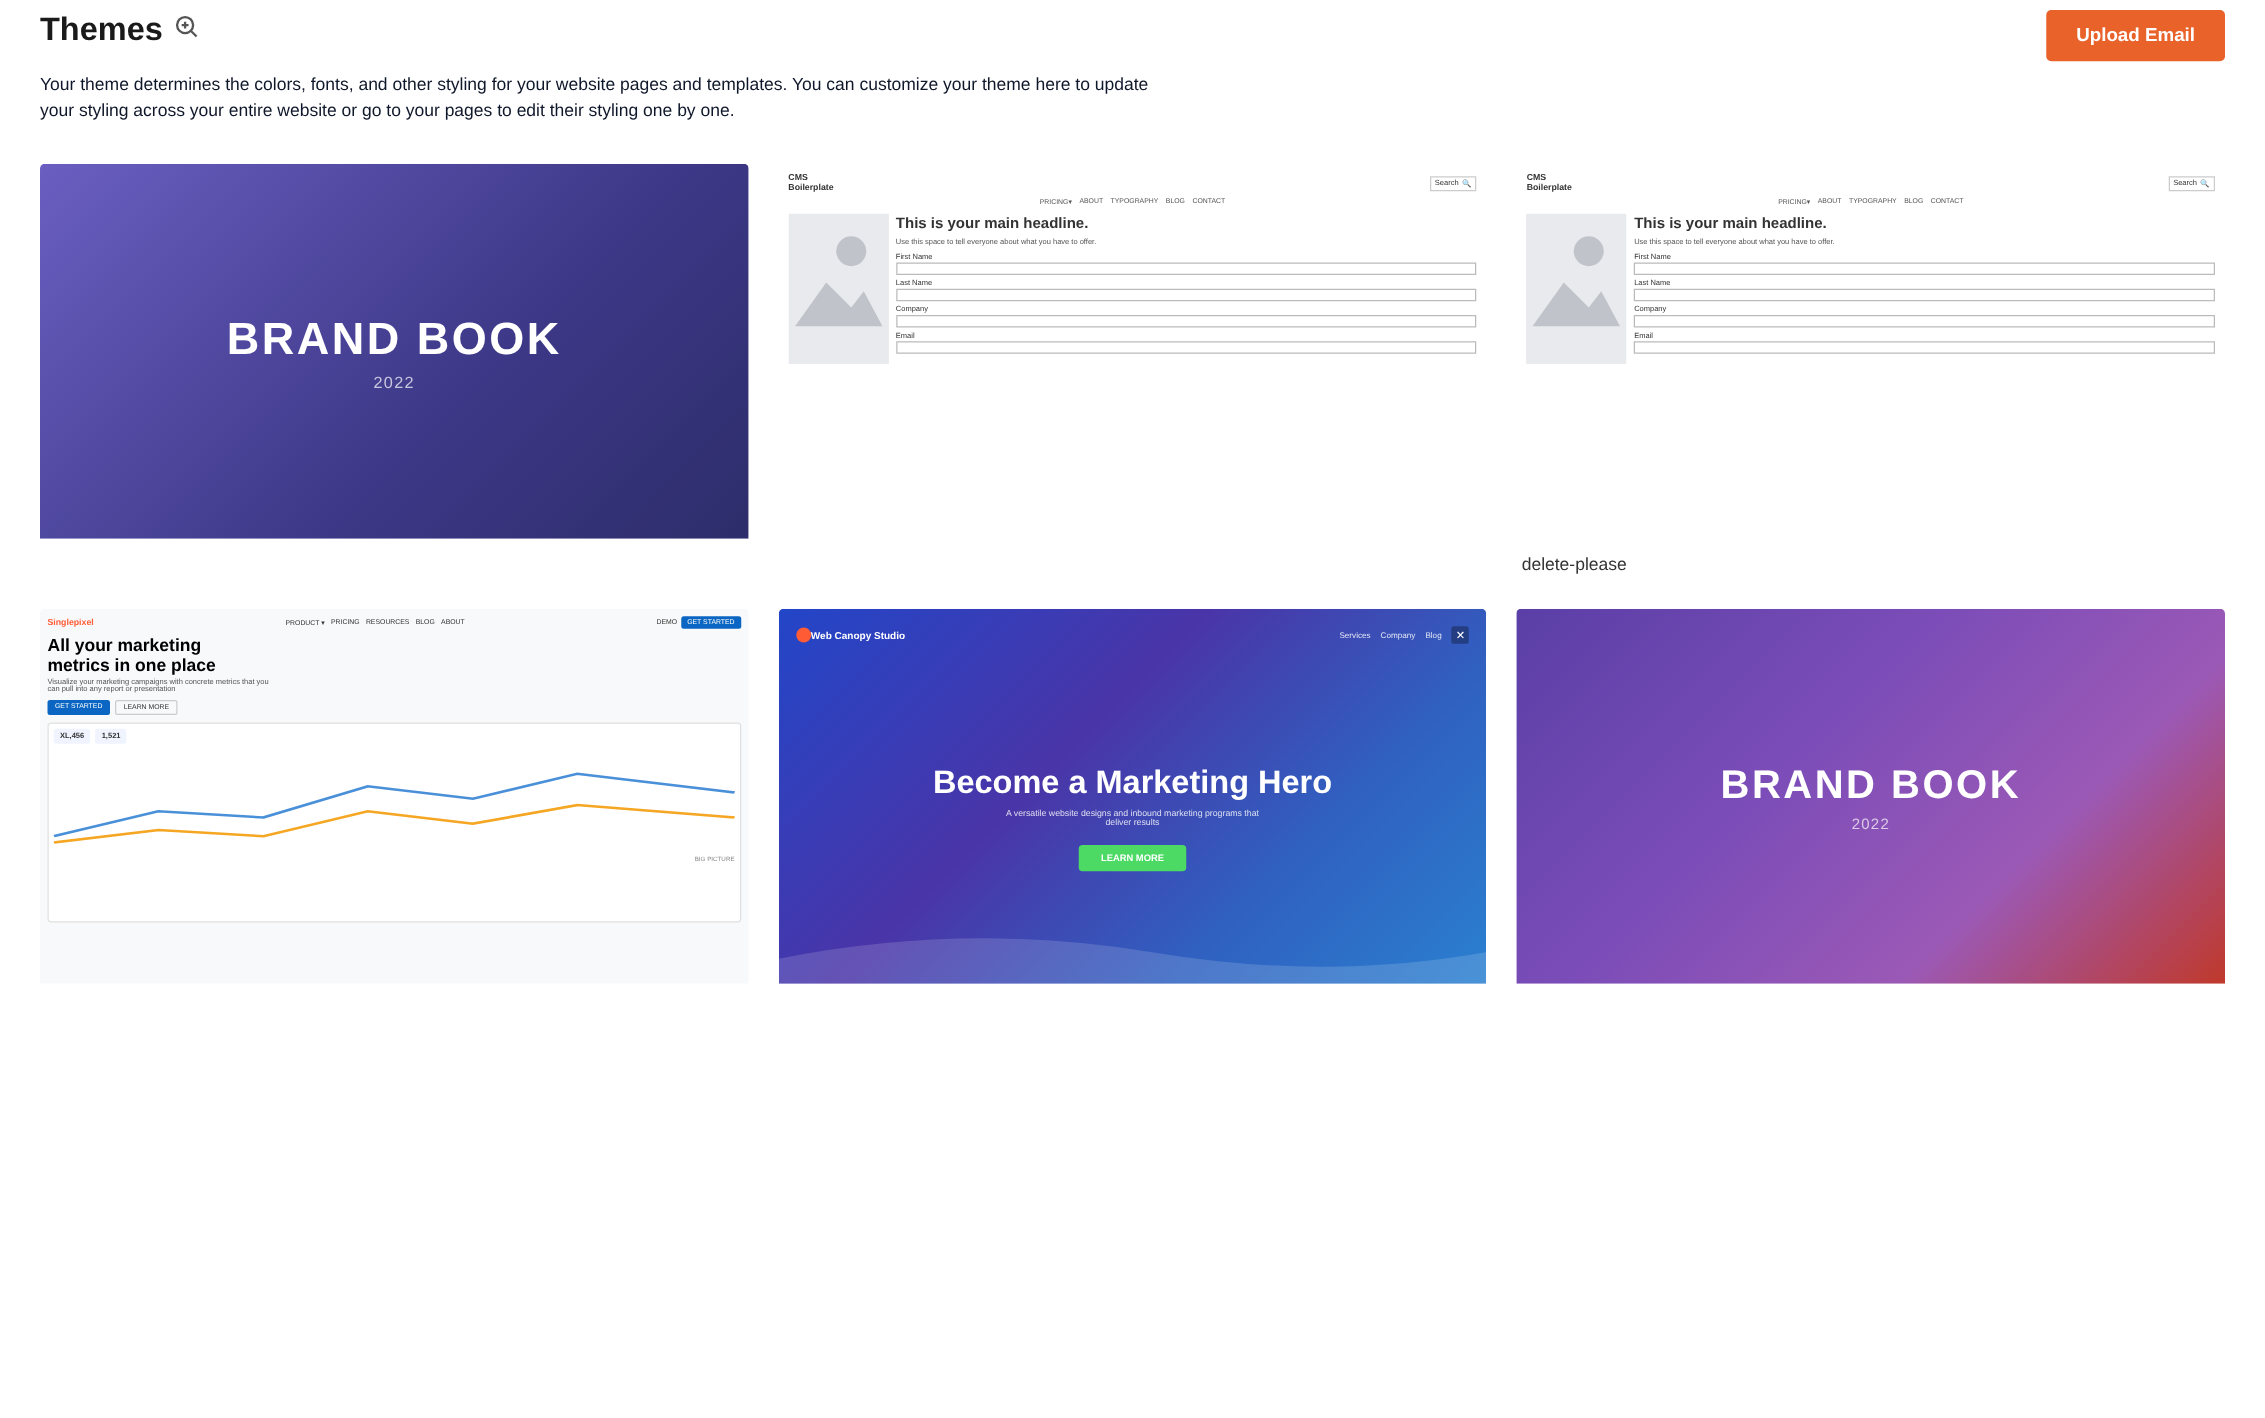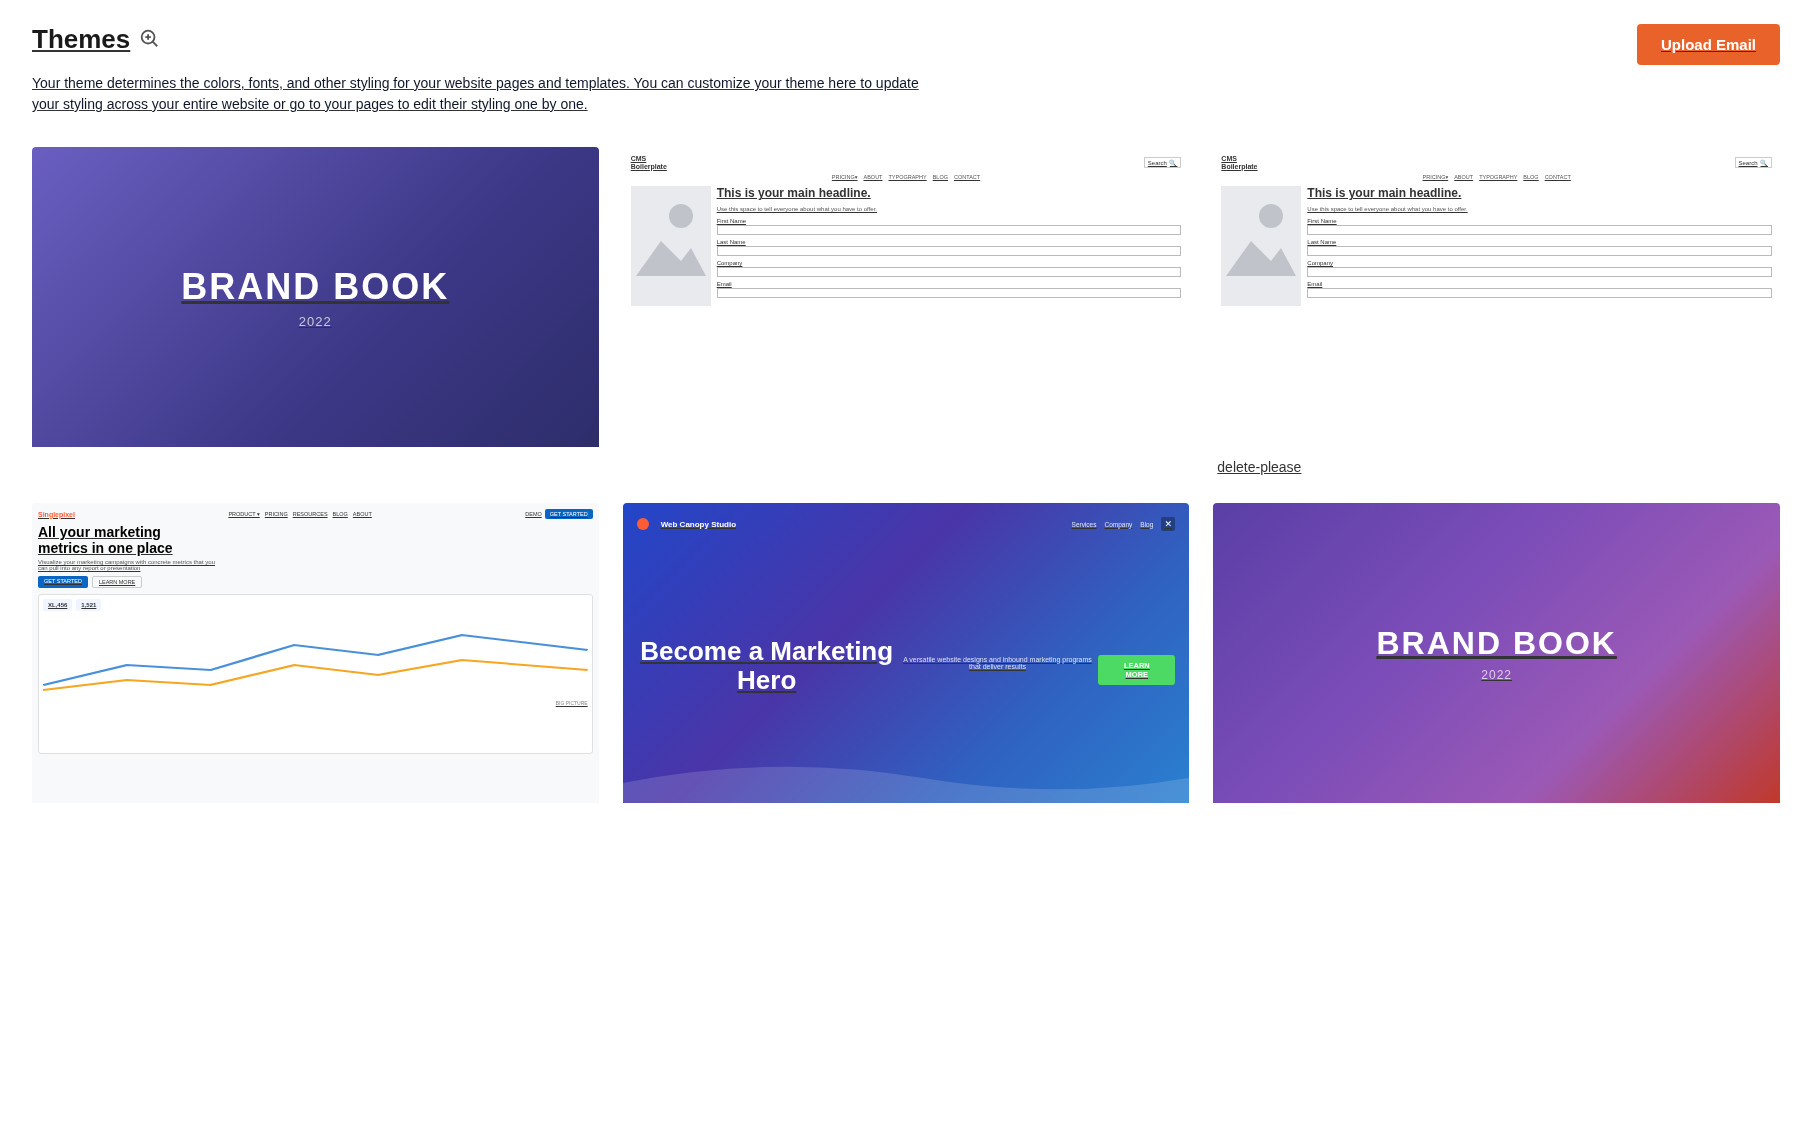--- a/index.html
+++ b/index.html
@@ -5,22 +5,21 @@
     * { box-sizing: border-box; margin: 0; padding: 0; }
     body {
       font-family: -apple-system, BlinkMacSystemFont, 'Segoe UI', Helvetica, Arial, sans-serif;
       background: #f5f5f5;
       color: #333;
       min-height: 1134px;
     }
     .page-wrapper {
       background: #fff;
       min-height: 1134px;
-      padding: 24px 32px;
-      text-decoration: underline;
+      padding: 8px 32px;
     }
     .header {
       display: flex;
       justify-content: space-between;
       align-items: flex-start;
       margin-bottom: 8px;
     }
     .header-left {
       display: flex;
       align-items: center;
@@ -355,32 +354,32 @@
           </div>
         </div>
       </div>
       <div class="theme-name"></div>
     </div>
 
     <div class="theme-card">
       <div class="theme-thumbnail" style="position:relative;">
         <div style="background: linear-gradient(135deg, #2246c8 0%, #4a35a8 40%, #3060c0 70%, #2a80d0 100%); height:100%; display:flex; flex-direction:column; padding:14px;">
           <div style="display:flex; align-items:center; justify-content:space-between; margin-bottom:20px;">
-            <div style="display:flex; align-items:center; gap:12px;">
+            <div style="display:flex; align-items:center; gap:0;">
               <div style="width:12px;height:12px;background:#ff5c35;border-radius:50%;"></div>
               <span style="color:#fff;font-size:8px;font-weight:700;">Web Canopy Studio</span>
             </div>
             <div style="display:flex;gap:8px;align-items:center;">
               <span style="color:rgba(255,255,255,0.85);font-size:6.5px;">Services</span>
               <span style="color:rgba(255,255,255,0.85);font-size:6.5px;">Company</span>
               <span style="color:rgba(255,255,255,0.85);font-size:6.5px;">Blog</span>
               <div style="background:rgba(0,0,0,0.3);color:#fff;width:14px;height:14px;display:flex;align-items:center;justify-content:center;border-radius:2px;font-size:9px;">✕</div>
             </div>
           </div>
-          <div style="text-align:center; flex:1; display:flex; flex-direction:row; align-items:center; justify-content:center;">
+          <div style="text-align:center; flex:1; display:flex; flex-direction:column; align-items:center; justify-content:center;">
             <div style="color:#fff;font-size:26px;font-weight:900;text-align:center;margin-bottom:8px;line-height:1.1;">Become a Marketing Hero</div>
             <div style="color:rgba(255,255,255,0.82);font-size:7px;text-align:center;margin-bottom:14px;max-width:220px;">A versatile website designs and inbound marketing programs that deliver results</div>
             <button style="background:#4cd964;color:#fff;border:none;padding:6px 18px;border-radius:3px;font-size:7.5px;font-weight:700;cursor:pointer;">LEARN MORE</button>
           </div>
           <svg style="position:absolute;bottom:0;left:0;right:0;" height="50" viewBox="0 0 590 50" preserveAspectRatio="none">
             <path d="M0 30 Q150 0 300 25 Q450 50 590 20 L590 50 L0 50 Z" fill="rgba(255,255,255,0.15)"></path>
           </svg>
         </div>
       </div>
       <div class="theme-name"></div>

